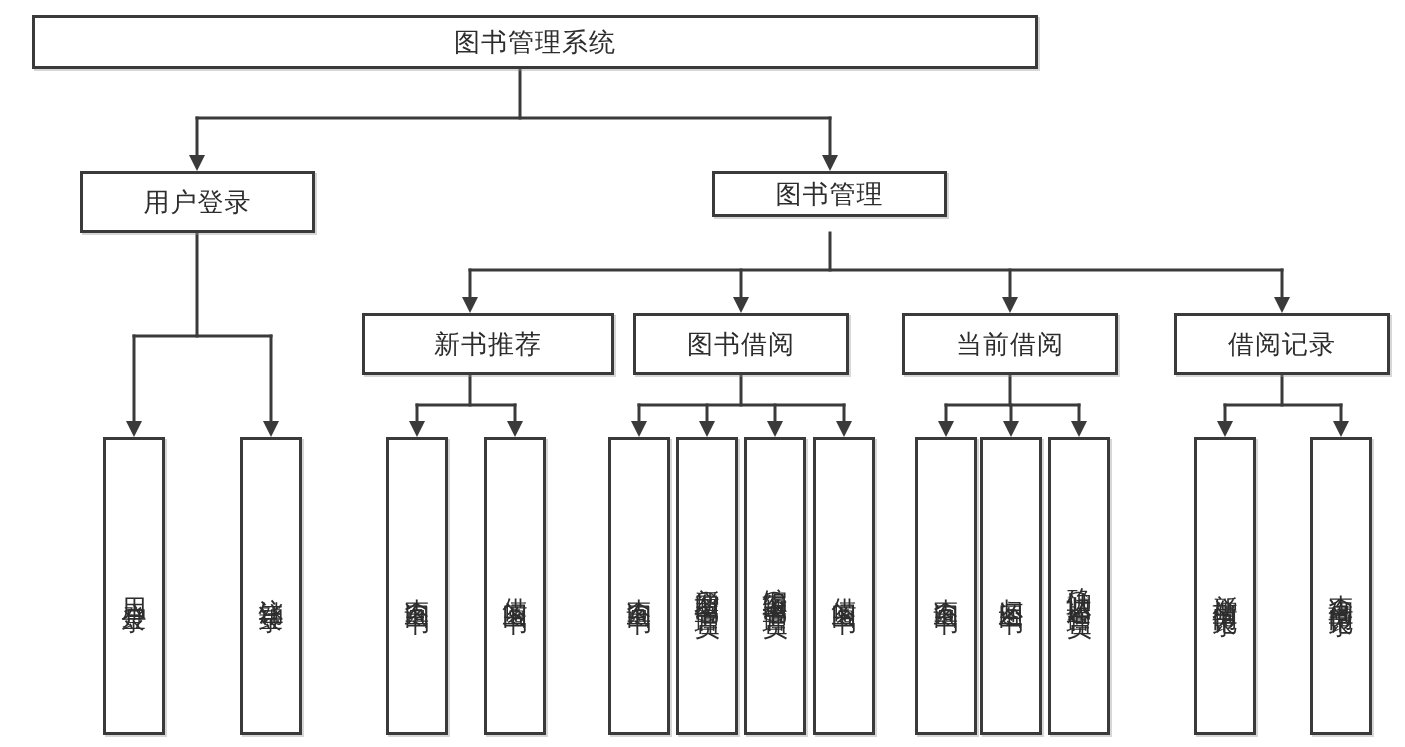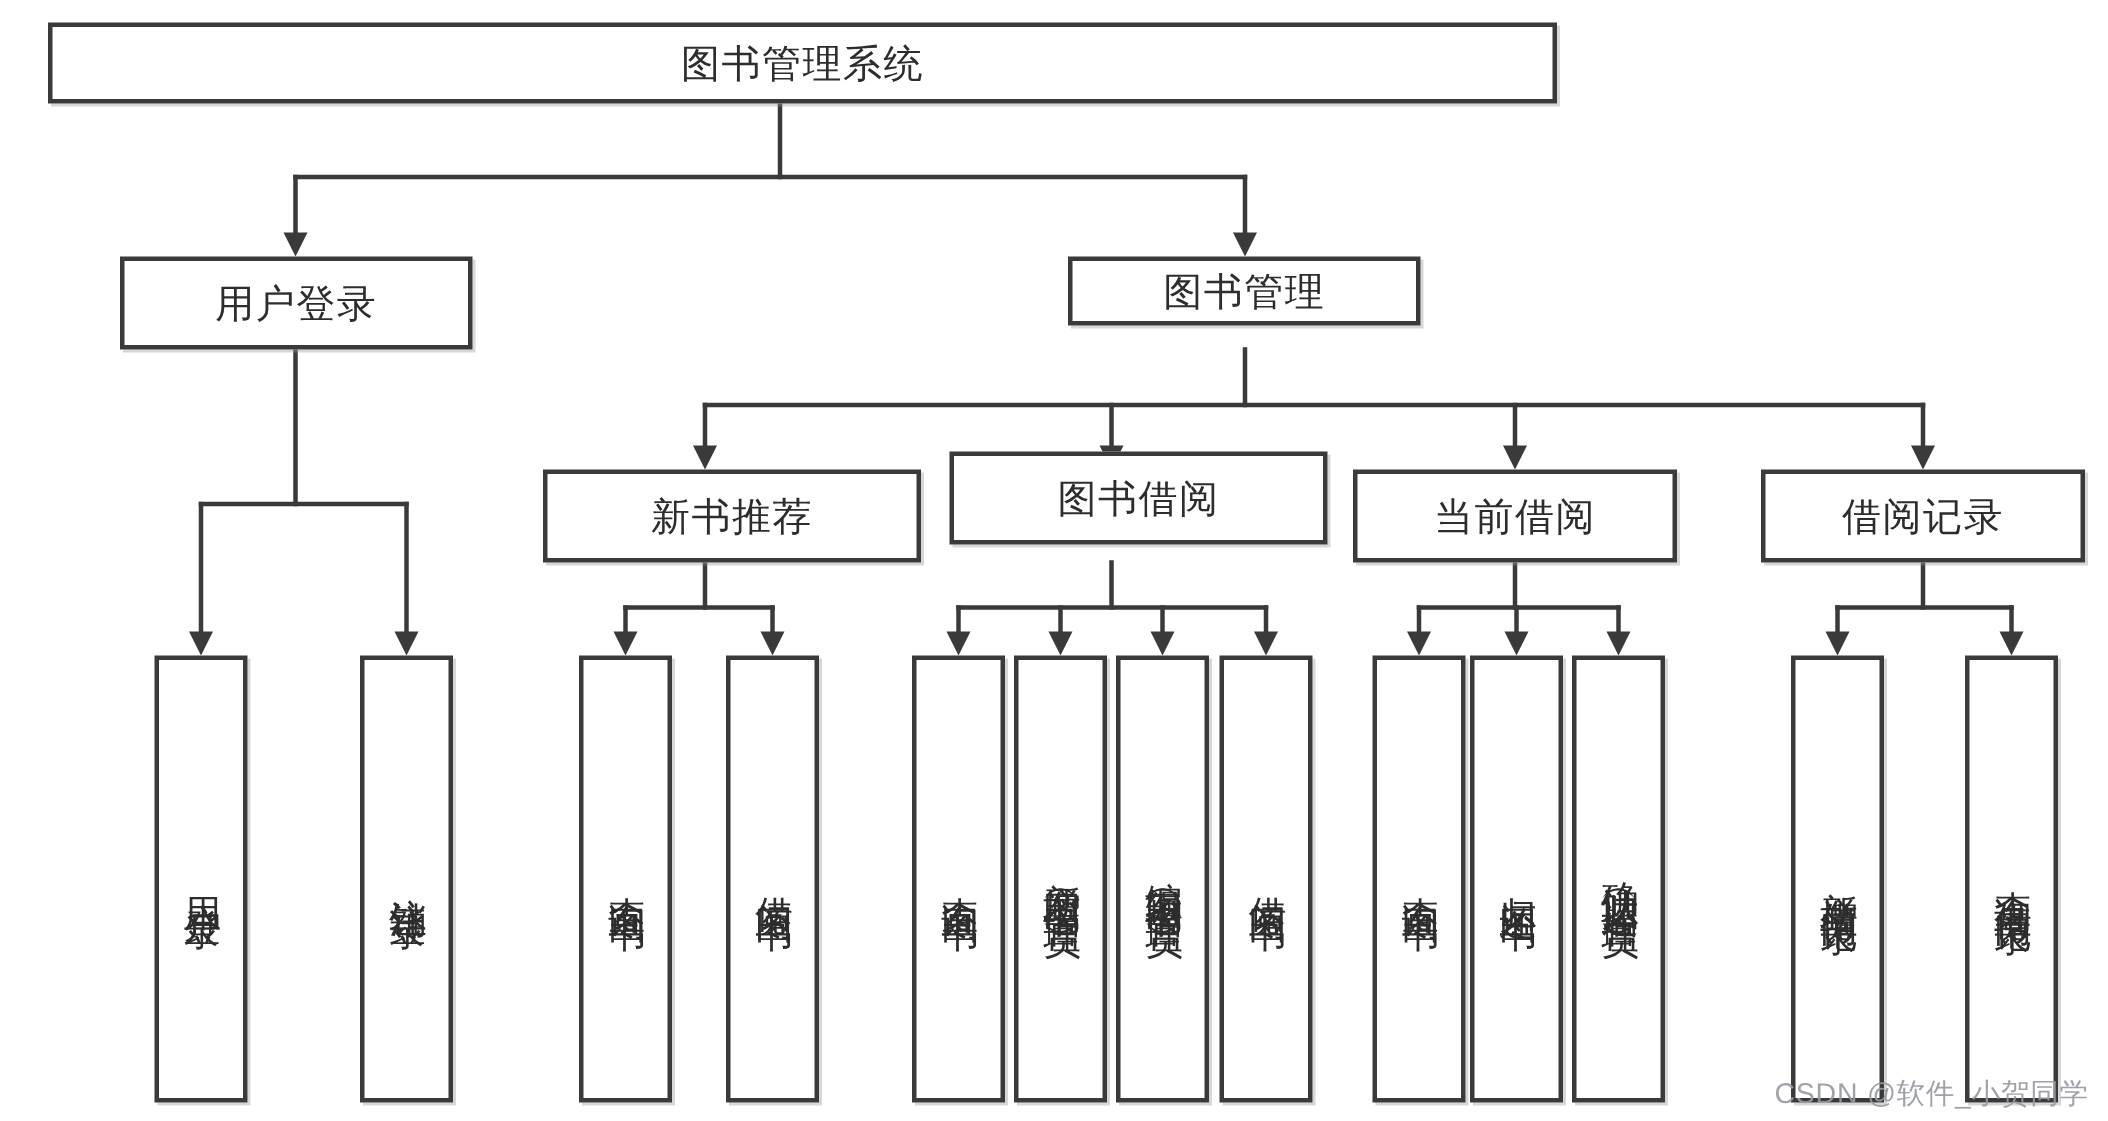--- a/index.html
+++ b/index.html
@@ -139,21 +139,21 @@
   <div class="box h" style="left:80px; top:171px; width:235px; height:62px;">
     <span>用户登录</span>
   </div>
   <div class="box h" style="left:712px; top:171px; width:235px; height:46px;">
     <span>图书管理</span>
   </div>
 
   <div class="box h" style="left:362px; top:313px; width:252px; height:62px;">
     <span>新书推荐</span>
   </div>
-  <div class="box h" style="left:633px; top:301px; width:252px; height:62px;">
+  <div class="box h" style="left:633px; top:313px; width:216px; height:62px;">
     <span>图书借阅</span>
   </div>
   <div class="box h" style="left:1174px; top:313px; width:216px; height:62px;">
     <span>借阅记录</span>
   </div>
   <div class="box h" style="left:902px; top:313px; width:216px; height:62px;">
     <span>当前借阅</span>
   </div>
 
   <div class="box v" style="left:103px; top:437px; width:62px; height:298px;">
@@ -193,15 +193,14 @@
     <span>确认归还（管理员）</span>
   </div>
 
   <div class="box v" style="left:1194px; top:437px; width:62px; height:298px;">
     <span>新增借阅记录</span>
   </div>
   <div class="box v" style="left:1310px; top:437px; width:62px; height:298px;">
     <span>查询借阅记录</span>
   </div>
 
-  <div class="watermark">CSDN @软件_小贺同学</div>
 
 </div>
 
 </body></html>

